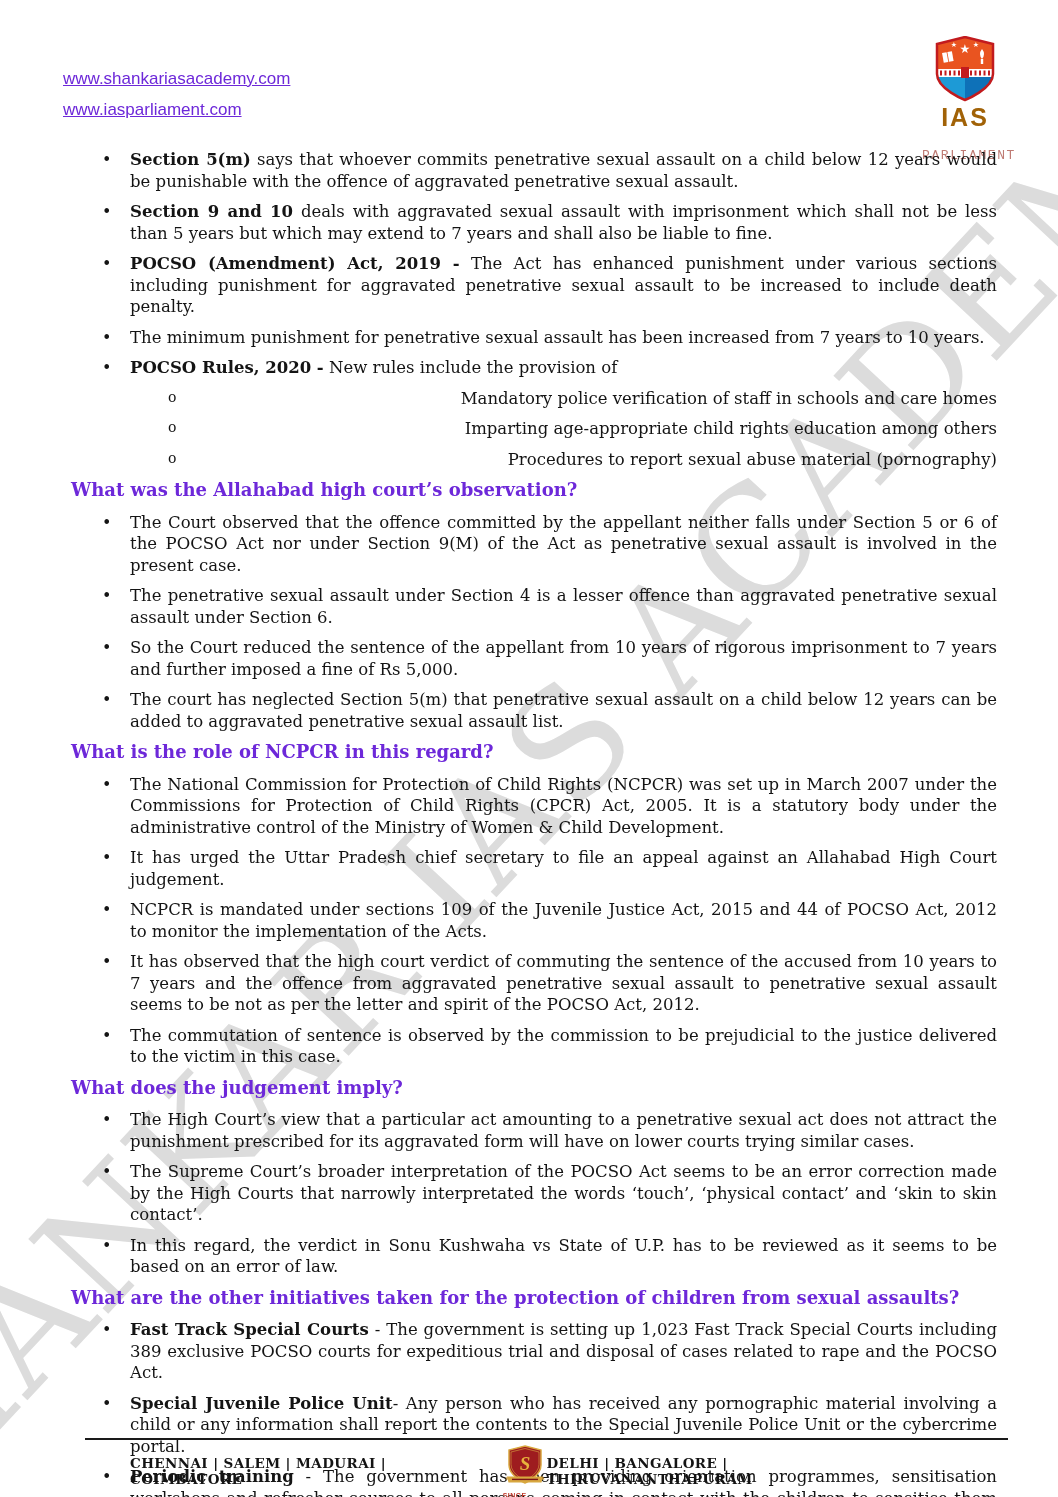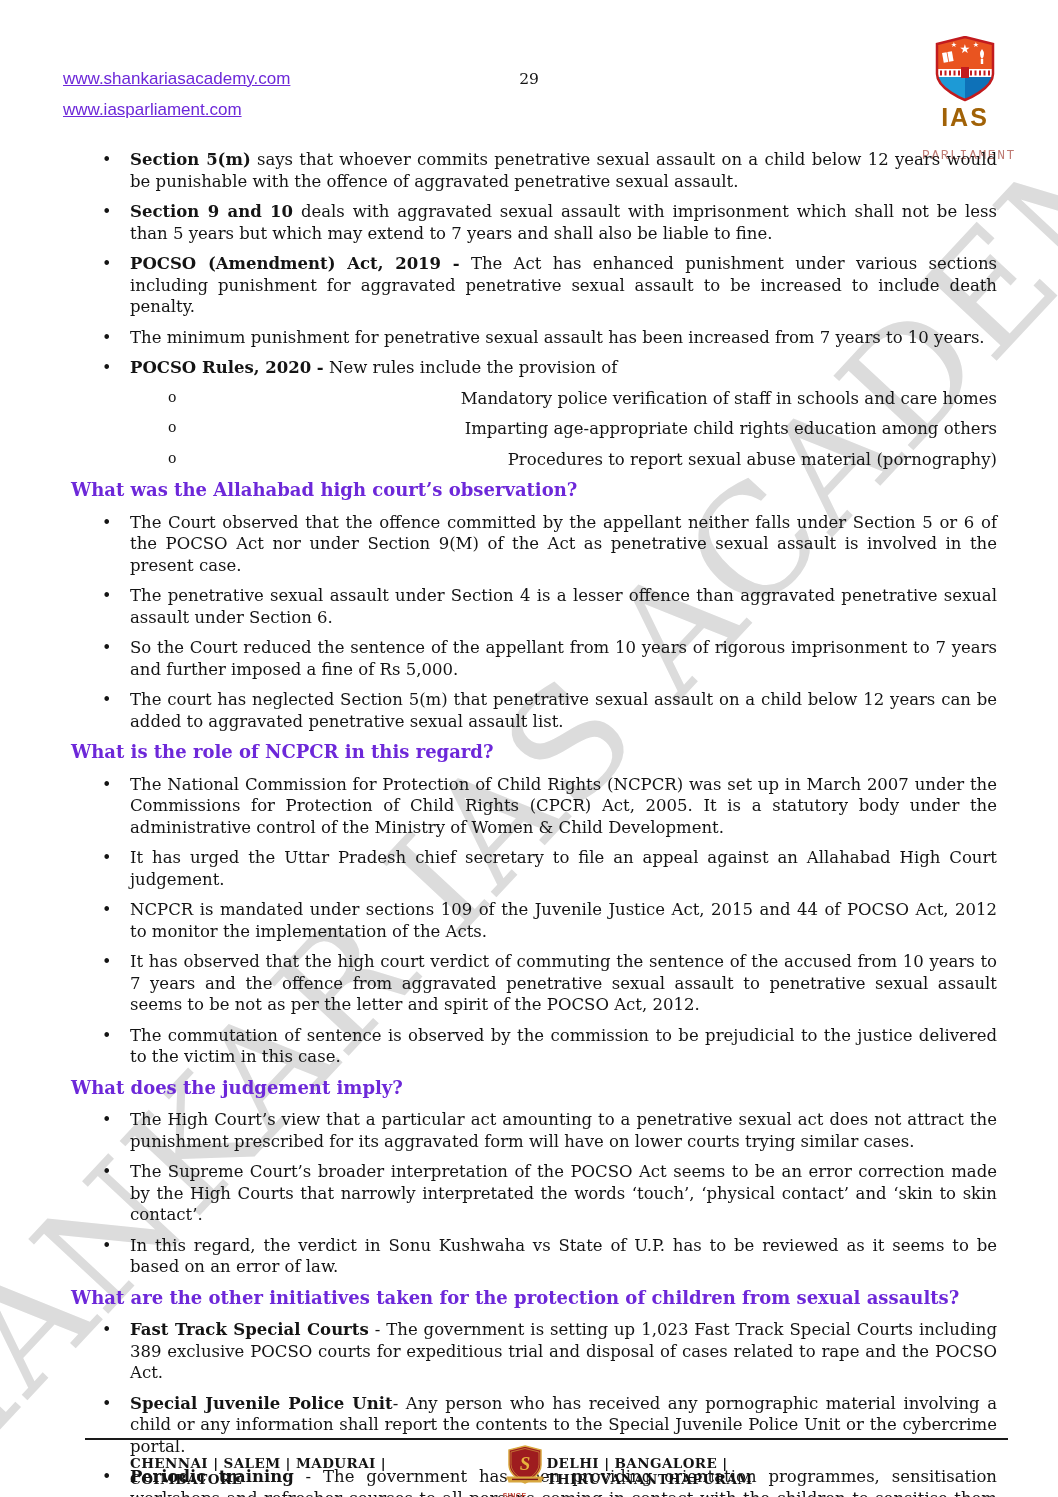--- a/index.html
+++ b/index.html
@@ -51,21 +51,20 @@
 <body>
 
 <div class="page">
 
   <div class="watermark">SHANKAR IAS ACADEMY</div>
 
   <div class="hdr-links">
     <a>www.shankariasacademy.com</a>
     <a>www.iasparliament.com</a>
   </div>
-  <div class="page-number">29</div>
 
   <div class="logo">
     <span>
       <svg width="62" height="66" viewBox="0 0 62 66">
         <defs>
             <clipPath id="sc">
               <path d="M31 1 L59 8 V38 C59 53 31 64 31 64 C31 64 3 53 3 38 V8 Z"></path>
             </clipPath>
           </defs>
         <g clip-path="url(#sc)">

